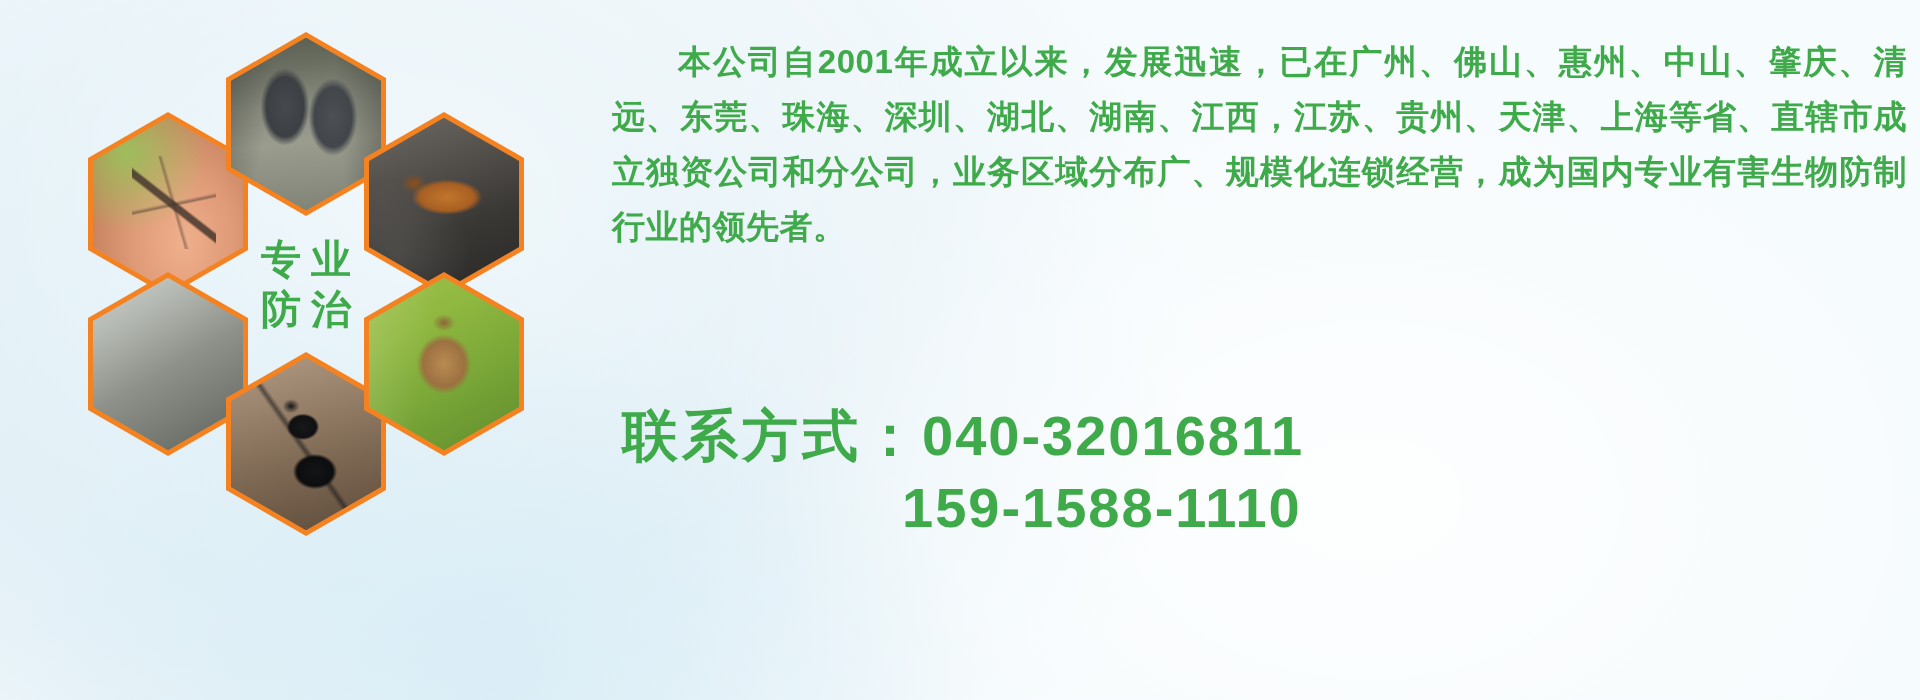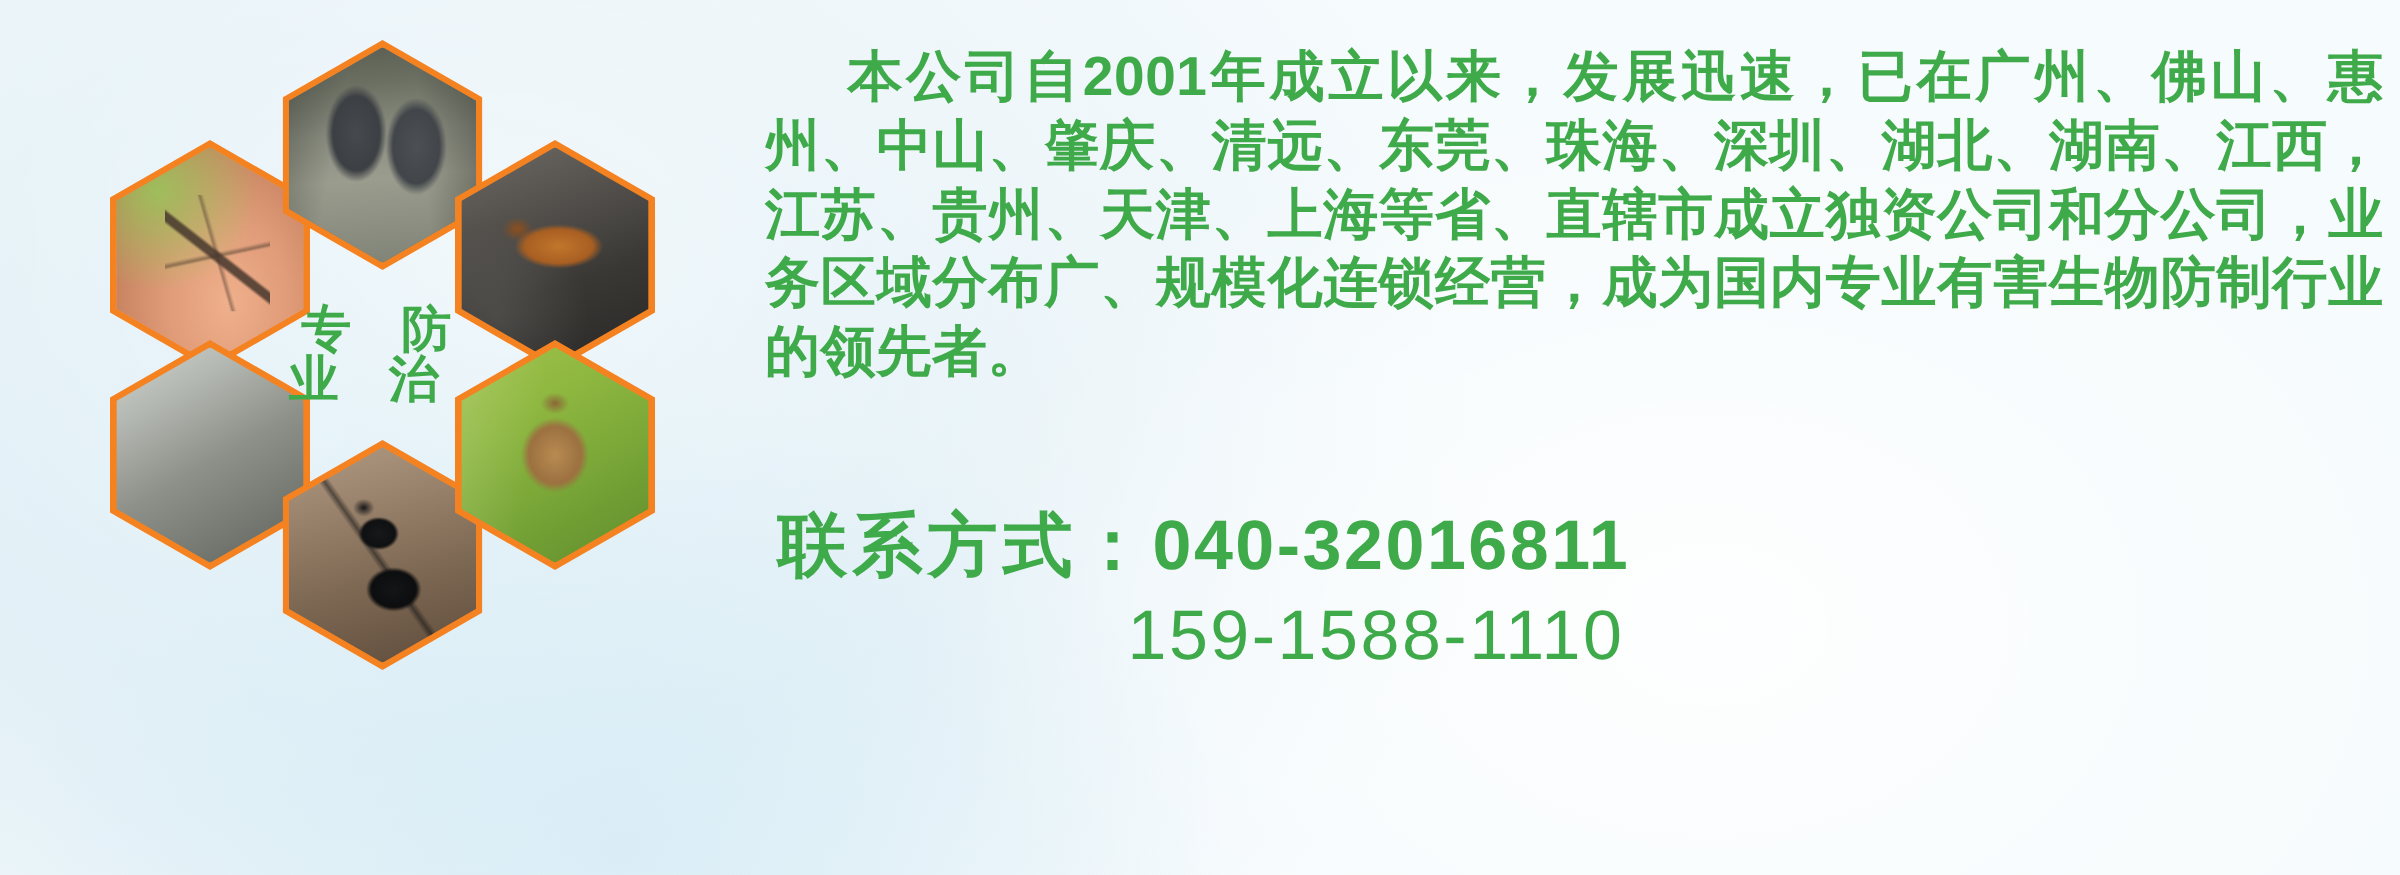--- a/index.html
+++ b/index.html
@@ -63,21 +63,21 @@
   .h-roach  { left:276px; top:104px; }
   .h-flies  { left:0px;   top:264px; }
   .h-ant    { left:138px; top:344px; }
   .h-stink  { left:276px; top:264px; }
   .h-center { left:138px; top:184px; }
 
   .hex.center-tile { background:transparent; }
   .hex.center-tile .inner { background:transparent; }
   .center-text {
     position:absolute; inset:0;
-    display:flex; flex-direction:row;
+    display:flex; flex-direction:column;
     align-items:center; justify-content:center;
     gap:10px;
   }
   .center-text span {
     color:#3faa4a;
     font-size:40px;
     font-weight:bold;
     letter-spacing:10px;
     text-indent:10px;
     line-height:1;
@@ -162,21 +162,21 @@
   }
 
   
   #copy {
     position:absolute;
     left:612px; top:34px;
     width:1280px;
   }
   #intro-paragraph {
     color:#3faa4a;
-    font-size:44px;
+    font-size:33px;
     font-weight:bold;
     line-height:55px;
     letter-spacing:.5px;
     text-indent:66px;
     text-align:justify;
     width:1295px;
   }
   #contact-block {
     position:absolute;
     left:612px; top:400px;
@@ -186,21 +186,21 @@
   .contact-line-1 {
     font-size:56px;
     font-weight:bold;
     letter-spacing:2px;
     line-height:72px;
     white-space:nowrap;
     padding-left:10px;
   }
   .contact-line-2 {
     font-size:56px;
-    font-weight:normal;
+    font-weight:bold;
     letter-spacing:2px;
     line-height:72px;
     white-space:nowrap;
     padding-left:290px;
   }
   .contact-label { letter-spacing:4px;margin-top:31px; }
   .contact-number { letter-spacing:2px; }
 </style>
 </head>
 <body>

